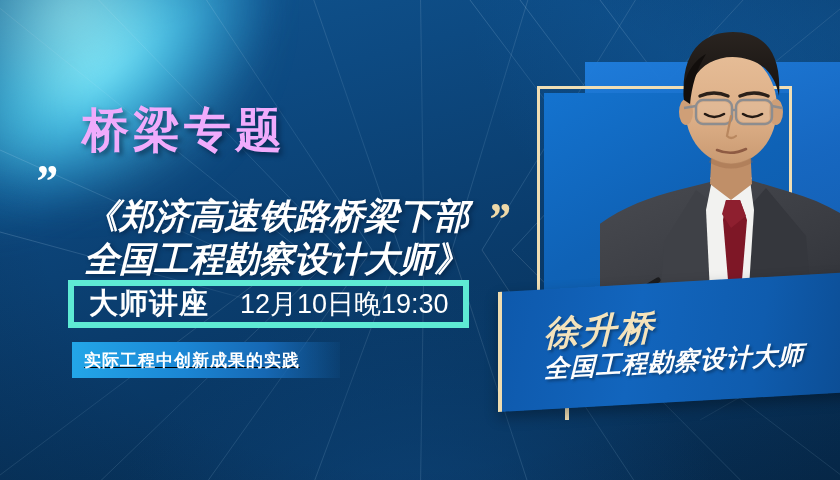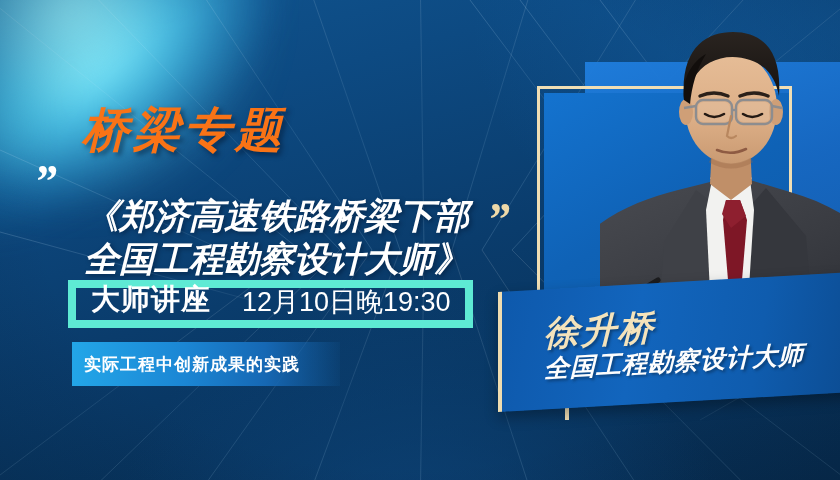--- a/index.html
+++ b/index.html
@@ -88,22 +88,22 @@
   }
   .speaker-title{
     font-size:25px;font-weight:bold;font-style:italic;
     color:#fdfdfd;letter-spacing:1px;line-height:1.2;margin-top:2px;
     text-shadow:2px 2px 3px rgba(0,0,0,.35);
   }
 
   
   .headline{
     position:absolute;left:82px;top:99px;
-    font-size:47px;font-weight:bold;font-style:italic;
-    color:#f97316;letter-spacing:4px;
+    font-size:47px;font-weight:bold;
+    color:#f0abfc;letter-spacing:4px;
     text-shadow:3px 3px 5px rgba(0,20,45,.55);
   }
   .quote-open{
     position:absolute;left:34px;top:168px;
     font-size:46px;font-weight:bold;font-style:italic;
     color:#ffffff;line-height:.6;letter-spacing:-3px;
     font-family:"Liberation Serif",serif;
   }
   .quote-close{
     position:absolute;left:487px;top:206px;
@@ -116,41 +116,41 @@
     font-size:35px;font-weight:bold;font-style:italic;
     color:#ffffff;line-height:1.24;letter-spacing:0px;
     text-shadow:2px 2px 4px rgba(0,20,45,.5);
     margin-top:16px;
   }
 
   
   .lecture-box{
     position:absolute;left:68px;top:280px;
     height:48px;
-    border:8px solid #5eead4;
-    display:flex;align-items:flex-end;
+    border:6px solid #5eead4;
+    display:flex;align-items:center;
     box-sizing:border-box;
   }
   .lecture-tag{
     display:flex;align-items:center;justify-content:center;
     padding:0 15px;
     font-size:29px;font-weight:bold;color:#ffffff;letter-spacing:1px;
   }
   .lecture-div{width:2px;background:#ffffff;margin:3px 0;}
   .lecture-time{
     display:flex;align-items:center;justify-content:center;
     padding:0 14px;
     font-size:27px;font-weight:normal;color:#ffffff;letter-spacing:0px;
   }
 
   .tagline{
     position:absolute;left:72px;top:342px;
-    width:268px;height:44px;
+    width:268px;height:36px;
     background:linear-gradient(90deg,#23a6e8 0%,#1b86d4 42%,#1668b4 72%,rgba(17,88,150,.15) 100%);
-    display:flex;align-items:center;
+    display:flex;align-items:center;text-decoration:underline;
   }
   .tagline span{
     padding-left:12px;
     font-size:17px;font-weight:bold;color:#ffffff;letter-spacing:1px;
   }
 
   
   .gold-stem{
     position:absolute;left:565px;top:336px;width:4px;height:84px;
     background:#f0deb4;

